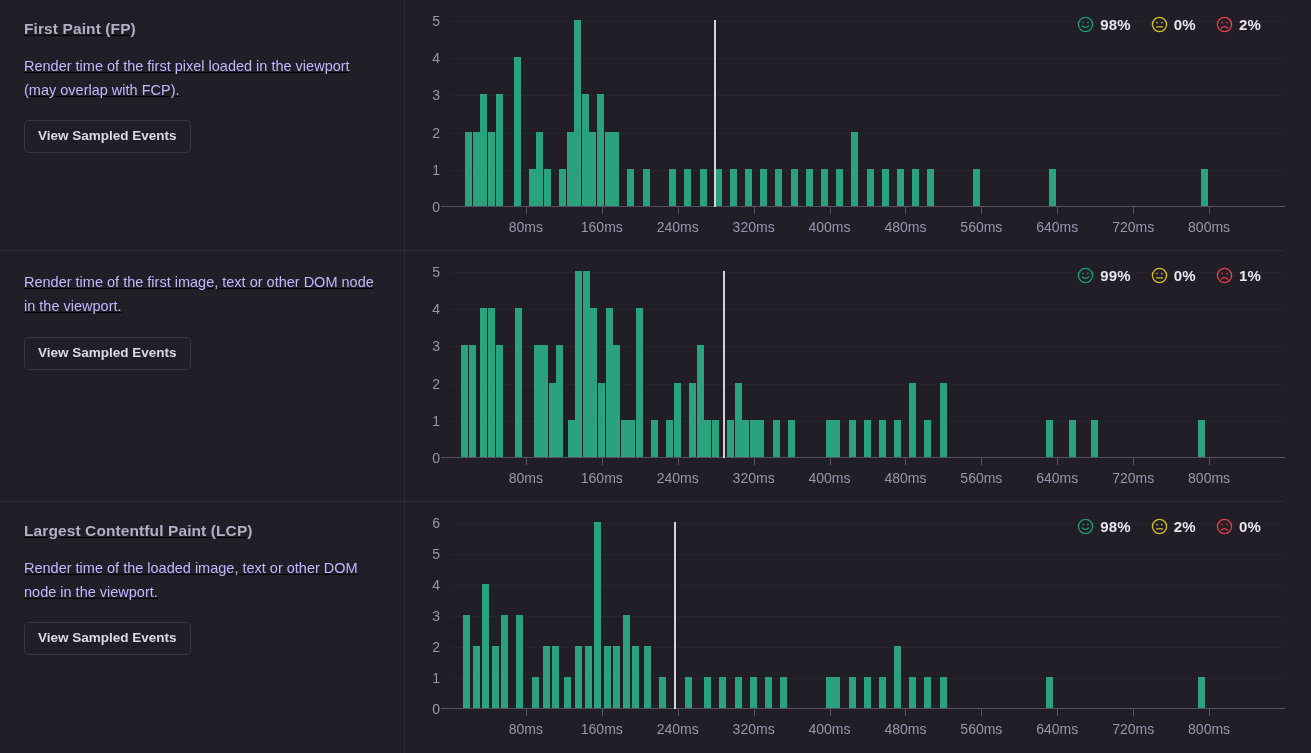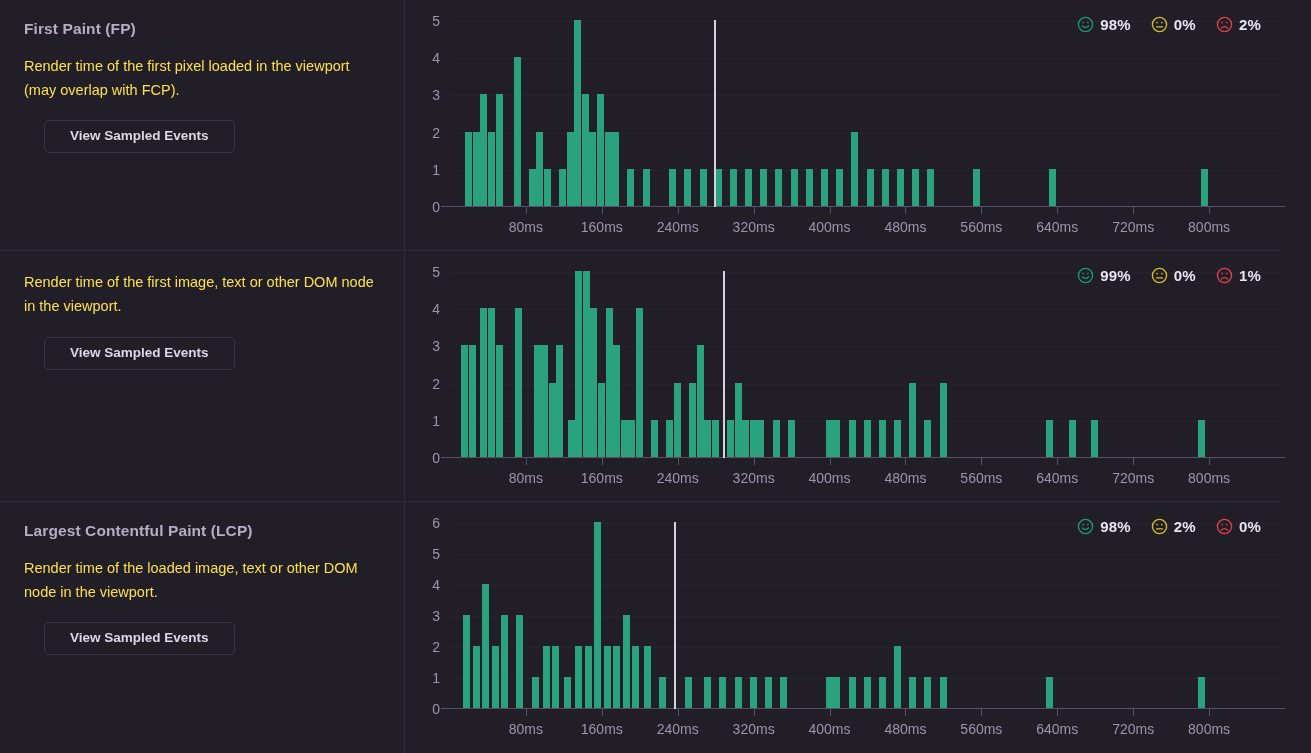--- a/index.html
+++ b/index.html
@@ -9,20 +9,21 @@
     background: #211e28;
     font-family: "Liberation Sans", sans-serif;
     overflow: hidden;
   }
   .panel-row {
     display: flex;
     width: 1283px;
     height: 251px;
     border-bottom: 1px solid #2e2a38;
     position: relative;
+    text-decoration: underline;
   }
   .panel-row:last-child { border-bottom: none; height: 251px; }
 
   .info-col {
     width: 405px;
     flex: 0 0 405px;
     border-right: 1px solid #2e2a38;
     padding: 20px 24px 0 24px;
     position: relative;
   }
@@ -37,38 +38,37 @@
   .metric-value {
     font-size: 39px;
     font-weight: 400;
     color: #e4e0ec;
     letter-spacing: -0.3px;
     margin: 0 0 18px 0;
     line-height: 1.05;
   }
   .metric-desc {
     font-size: 14.5px;
-    color: #fde047;
+    color: #c4b5fd;
     line-height: 1.65;
     margin: 0 0 18px 0;
     max-width: 358px;
   }
   .sample-btn {
     display: inline-block;
     background: transparent;
     border: 1px solid #3a3545;
     border-radius: 5px;
     color: #ddd8e8;
     font-size: 13.5px;
     font-weight: bold;
     font-family: "Liberation Sans", sans-serif;
-    padding: 8px 25px;
+    padding: 8px 13px;
     cursor: pointer;
     line-height: 1.1;
-    margin-left: 20px;
   }
 
   .chart-col {
     flex: 1 1 auto;
     position: relative;
     padding: 0;
   }
 
   
   .legend {

